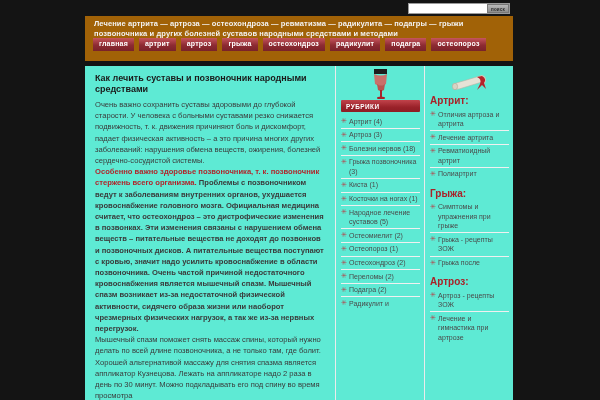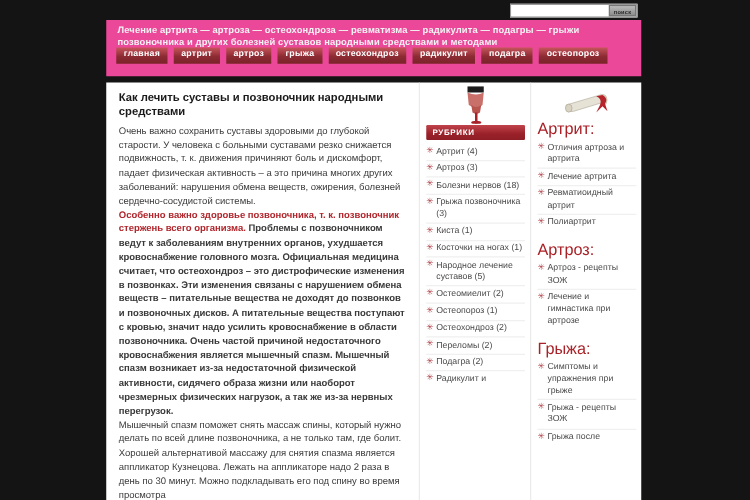--- a/index.html
+++ b/index.html
@@ -55,21 +55,21 @@
     line-height: 9px;
     cursor: pointer;
     white-space: nowrap;
   }
 
   
   .header {
     position: absolute;
     left: 85px; top: 16px;
     width: 428px; height: 45px;
-    background: #ec4899;
+    background: #a16207;
     padding: 3px 9px 0 9px;
   }
   .blogtitle {
     color: #f3f3f3;
     font-size: 7.5px;
     font-weight: bold;
     line-height: 10px;
     letter-spacing: .1px;
     margin: 0;
   }
@@ -99,21 +99,21 @@
     letter-spacing: .2px;
     line-height: 8px;
     white-space: nowrap;
   }
 
   
   .wrap {
     position: absolute;
     left: 85px; top: 66px;
     width: 428px; height: 334px;
-    background: #ffffff;
+    background: #5eead4;
     display: flex;
     overflow: hidden;
   }
 
   
   .main {
     width: 250px;
     flex: 0 0 250px;
     padding: 7px 10px 0 10px;
     overflow: hidden;
@@ -157,22 +157,22 @@
     color: #ffffff;
     font-size: 6.4px;
     font-weight: bold;
     letter-spacing: .5px;
     padding: 2.5px 5px;
     margin-bottom: 3px;
     border-radius: 1px;
   }
   .widget-head {
     color: #a92228;
-    font-size: 13px;
-    font-weight: normal;
+    font-size: 10px;
+    font-weight: bold;
     margin: 0 0 2px 0;
     padding-top: 1px;
   }
 
   .widget ul {
     list-style: none;
     margin: 0; padding: 0;
   }
   .widget ul li {
     position: relative;
@@ -306,31 +306,31 @@
         <div class="widget-head">Артрит:</div>
         <ul>
           <li><span class="bullet">✳</span><a href="#">Отличия артроза и артрита</a></li>
           <li><span class="bullet">✳</span><a href="#">Лечение артрита</a></li>
           <li><span class="bullet">✳</span><a href="#">Ревматиоидный артрит</a></li>
           <li><span class="bullet">✳</span><a href="#">Полиартрит</a></li>
         </ul>
       </div>
 
       <div class="widget">
-        <div class="widget-head">Артроз:</div>
-        <ul>
-          <li><span class="bullet">✳</span><a href="#">Артроз - рецепты ЗОЖ</a></li>
-          <li><span class="bullet">✳</span><a href="#">Лечение и гимнастика при артрозе</a></li>
-        </ul>
-      </div>
-
-      <div class="widget">
         <div class="widget-head">Грыжа:</div>
         <ul>
           <li><span class="bullet">✳</span><a href="#">Симптомы и упражнения при грыже</a></li>
           <li><span class="bullet">✳</span><a href="#">Грыжа - рецепты ЗОЖ</a></li>
           <li><span class="bullet">✳</span><a href="#">Грыжа после</a></li>
         </ul>
       </div>
+
+      <div class="widget">
+        <div class="widget-head">Артроз:</div>
+        <ul>
+          <li><span class="bullet">✳</span><a href="#">Артроз - рецепты ЗОЖ</a></li>
+          <li><span class="bullet">✳</span><a href="#">Лечение и гимнастика при артрозе</a></li>
+        </ul>
+      </div>
     </div>
 
   </div>
 </div>
 
 </body></html>

